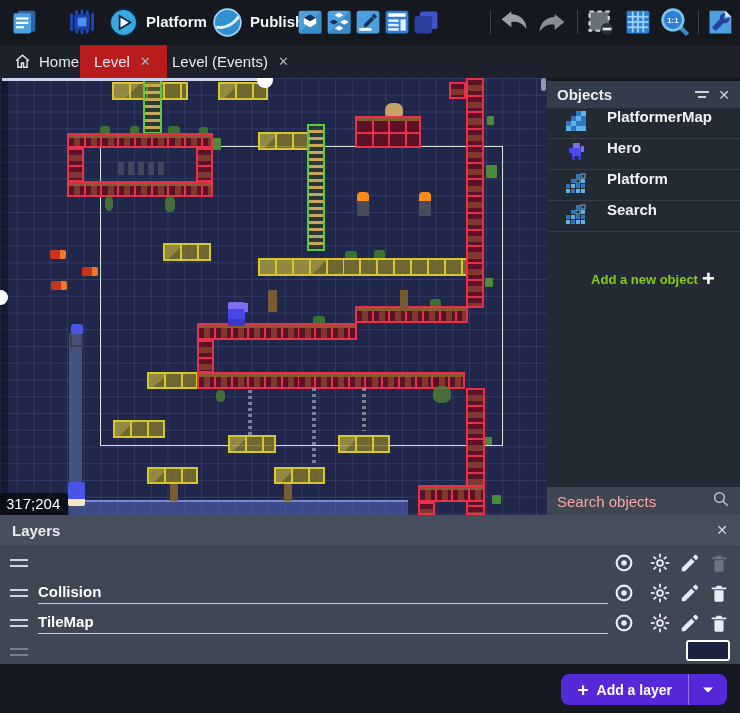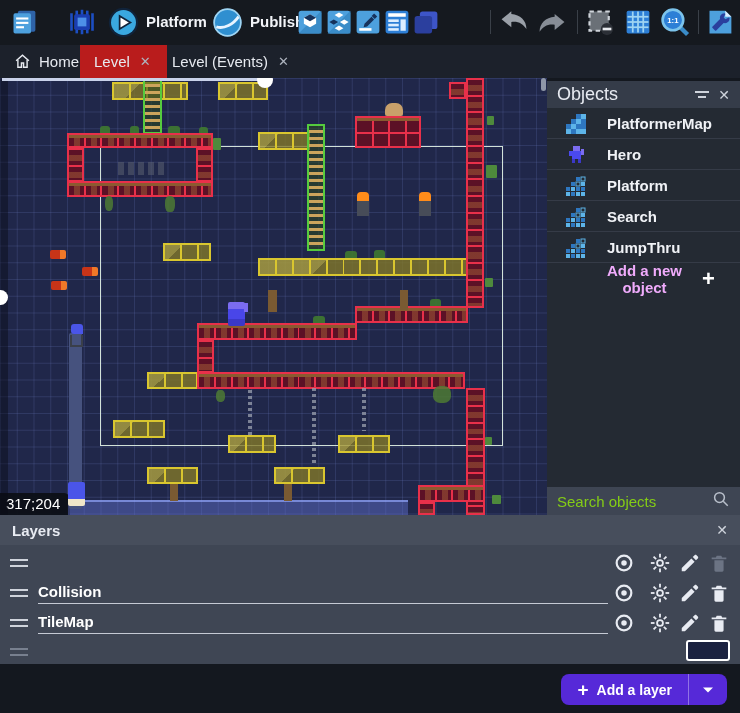--- a/index.html
+++ b/index.html
@@ -67,32 +67,32 @@
   .track-top{background:#c9d2ea}
   .handle{background:#fff;border-radius:50%}
   .scrollbar-right{background:#8f97a8;border-radius:3px}
   .coords{position:absolute;left:0;bottom:0;background:rgba(12,15,22,.93);color:#fff;
     font-size:15px;padding:2px 10px 3px 6px;border-radius:0 6px 0 0}
 
   
   .objects{position:absolute;left:547px;top:81px;width:193px;height:434px;background:#242a33}
   .objects-header{position:absolute;left:0;top:0;right:0;height:27px;background:#353c49;
     display:flex;align-items:center;padding:0 10px;gap:8px}
-  .objects-header .title{font-size:18px;font-weight:normal;flex:1}
+  .objects-header .title{font-size:15px;font-weight:bold;flex:1}
   .obj-row{position:absolute;left:0;right:0;height:31px;border-bottom:1px solid #353b47;
-    display:flex;align-items:center}
+    display:flex;align-items:flex-start}
   .obj-icon{width:34px;margin-left:12px;display:flex;justify-content:center}
   .obj-icon svg{width:24px;height:24px}
   .obj-label{margin-left:14px;font-size:15px;font-weight:bold;color:#f0f2f6}
   .add-object{position:absolute;left:0;right:0;top:182px;height:32px;display:flex;align-items:center}
-  .add-object .txt{flex:1;text-align:center;color:#f0abfc;font-size:15px;font-weight:bold;padding-left:40px}
+  .add-object .txt{flex:1;text-align:center;color:#84cc16;font-size:13px;font-weight:bold;padding-left:40px}
   .add-object .plus{width:38px;font-size:22px;color:#fff;font-weight:bold}
   .search{position:absolute;left:0;right:0;bottom:0;height:28px;background:#3e4553;
     display:flex;align-items:center;padding:0 10px}
-  .search .ph{flex:1;color:#84cc16;font-size:15px}
+  .search .ph{flex:1;color:#fca5a5;font-size:15px}
   .icon-btn svg{display:block}
 
   
   .layers{position:absolute;left:0;top:515px;width:740px;height:149px;background:#3f4654}
   .layers-header{position:absolute;left:0;top:0;right:0;height:30px;background:#474e5c;
     display:flex;align-items:center;padding:0 12px}
   .layers-header .title{font-size:15px;font-weight:bold;flex:1}
   .layer-row{position:absolute;left:0;right:0;height:30px}
   .lr-handle{position:absolute;left:10px;top:11px;width:18px;height:8px;
     border-top:2px solid #cfd3db;border-bottom:2px solid #cfd3db}
@@ -437,42 +437,20 @@
               <rect x="12" y="4" width="4" height="4" fill="#2e77c0"></rect>
               <rect x="17" y="4" width="4" height="4" fill="none" stroke="#5db4e8"></rect>
               <rect x="17" y="9" width="4" height="4" fill="#5db4e8"></rect>
               <rect x="17" y="14" width="4" height="4" fill="#2e77c0"></rect>
               <rect x="17" y="19" width="4" height="4" fill="#5db4e8"></rect>
             </g>
           </svg>
       </span>
       <span class="obj-label">Search</span>
     </div>
-    <div class="obj-row" style="top:151px">
-      <span class="obj-icon">
-        <svg viewBox="0 0 24 24">
-            <g>
-              <rect x="2" y="14" width="4" height="4" fill="#2e77c0"></rect>
-              <rect x="7" y="14" width="4" height="4" fill="#5db4e8"></rect>
-              <rect x="12" y="14" width="4" height="4" fill="#2e77c0"></rect>
-              <rect x="2" y="19" width="4" height="4" fill="#5db4e8"></rect>
-              <rect x="7" y="19" width="4" height="4" fill="#2e77c0"></rect>
-              <rect x="12" y="19" width="4" height="4" fill="#5db4e8"></rect>
-              <rect x="7" y="9" width="4" height="4" fill="#2e77c0"></rect>
-              <rect x="12" y="9" width="4" height="4" fill="none" stroke="#5db4e8"></rect>
-              <rect x="12" y="4" width="4" height="4" fill="#2e77c0"></rect>
-              <rect x="17" y="4" width="4" height="4" fill="none" stroke="#5db4e8"></rect>
-              <rect x="17" y="9" width="4" height="4" fill="#5db4e8"></rect>
-              <rect x="17" y="14" width="4" height="4" fill="#2e77c0"></rect>
-              <rect x="17" y="19" width="4" height="4" fill="#5db4e8"></rect>
-            </g>
-          </svg>
-      </span>
-      <span class="obj-label">JumpThru</span>
-    </div>
 
     <div class="add-object">
       <span class="txt">Add a new object</span>
       <span class="plus">+</span>
     </div>
 
     <div class="search">
       <span class="ph">Search objects</span>
       <span>
         <svg width="18" height="18" viewBox="0 0 24 24">

